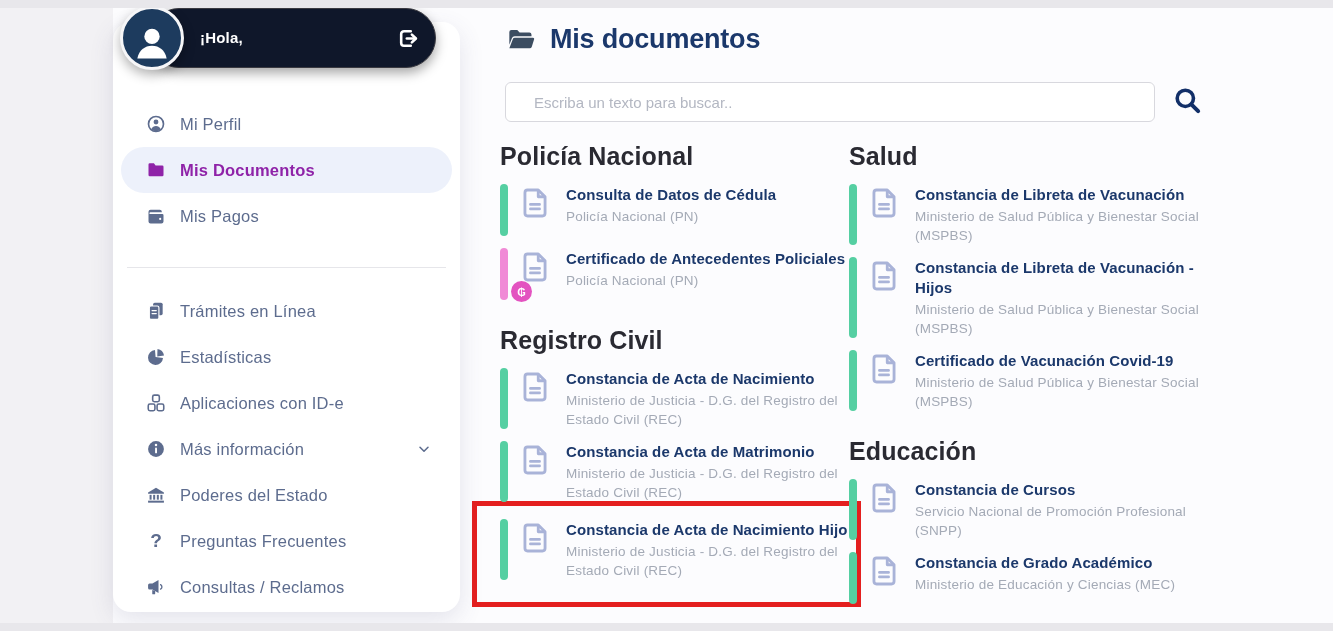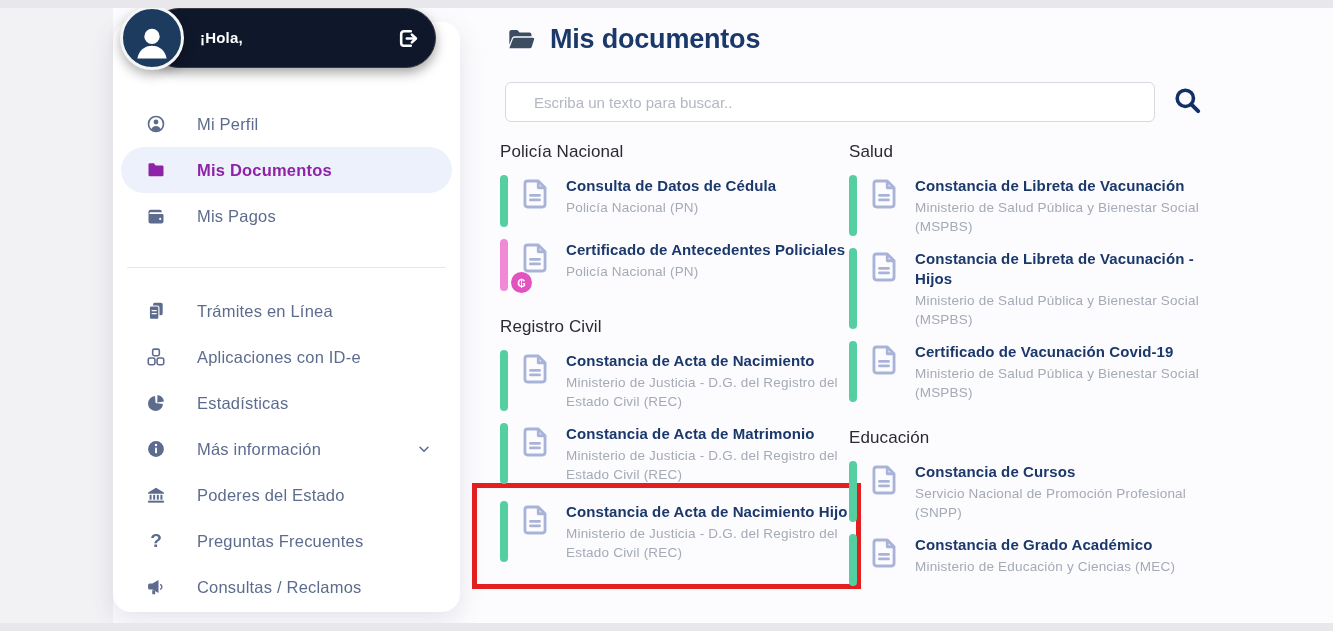--- a/index.html
+++ b/index.html
@@ -25,21 +25,21 @@
     cursor:pointer;color:#fff;padding:0;}
   .logout-btn svg{width:27px;height:27px;}
   .avatar{position:absolute;left:7px;top:-16px;width:64px;height:64px;border-radius:50%;background:#1d3b5e;
     border:3px solid #f6f6f8;box-shadow:0 5px 12px rgba(0,0,0,.3);display:flex;align-items:center;
     justify-content:center;z-index:3;overflow:hidden;}
   .avatar svg{width:44px;height:44px;margin-top:6px;}
 
   nav.nav-group{display:block;}
   #nav-primary{margin-top:79px;}
   .nav-item{height:46px;margin:0 8px;border-radius:23px;display:flex;align-items:center;
-    padding-left:24px;gap:30px;cursor:pointer;color:var(--slate);}
+    padding-left:24px;gap:13px;cursor:pointer;color:var(--slate);}
   .nav-item.active{background:var(--purple-bg);color:var(--purple);}
   .nav-icon{width:22px;height:22px;display:flex;align-items:center;justify-content:center;flex:0 0 22px;}
   .nav-icon svg{width:20px;height:20px;}
   .nav-label{font-size:16.5px;font-weight:500;letter-spacing:.2px;}
   .nav-item.active .nav-label{font-weight:600;}
   .nav-chevron{margin-left:auto;margin-right:20px;width:16px;height:16px;color:var(--slate);}
   .nav-divider{border:none;border-top:1px solid #e6e6ea;margin:28px 14px 20px 14px;}
 
   
   .page-title-row{position:absolute;left:505px;top:24px;display:flex;align-items:center;gap:13px;}
@@ -50,21 +50,21 @@
     border-radius:6px;background:#fff;padding:0 28px;font-size:15px;color:#333;
     font-family:"Liberation Sans",sans-serif;outline:none;}
   .search-input::placeholder{color:#b3b7c2;}
   .search-btn{position:absolute;left:1170px;top:84px;width:36px;height:36px;border:none;background:none;
     cursor:pointer;color:var(--search-navy);padding:0;}
   .search-btn svg{width:32px;height:32px;}
 
   .doc-col{position:absolute;top:142px;}
   #col-1{left:500px;width:368px;}
   #col-2{left:849px;width:372px;}
-  .section-header{font-size:17px;font-weight:400;color:var(--section);margin-bottom:13px;letter-spacing:.1px;}
+  .section-header{font-size:25px;font-weight:700;color:var(--section);margin-bottom:13px;letter-spacing:.1px;}
   .doc-section + .doc-section{margin-top:26px;display:block;}
 
   .doc-item{display:flex;align-items:stretch;margin-bottom:12px;cursor:pointer;}
   .accent{width:8px;border-radius:8px;flex:0 0 8px;min-height:52px;margin-right:10px;}
   .accent.green{background:var(--green);}
   .accent.pink{background:var(--pink);}
   .doc-icon{position:relative;width:34px;flex:0 0 34px;margin-right:14px;color:var(--periwinkle);
     display:flex;align-items:flex-start;padding-top:2px;}
   .doc-icon > svg{width:34px;height:34px;}
   .doc-badge{position:absolute;left:-7px;bottom:-2px;width:21px;height:21px;border-radius:50%;
@@ -211,33 +211,33 @@
           <svg>
             <use href="#icon-files" xlink:href="#icon-files"></use>
           </svg>
         </span>
     <span class="nav-label">Trámites en Línea</span>
 
   </div>
       <div class="nav-item">
     <span class="nav-icon">
           <svg>
+            <use href="#icon-pie" xlink:href="#icon-pie"></use>
+          </svg>
+        </span>
+    <span class="nav-label">Estadísticas</span>
+
+  </div>
+      <div class="nav-item">
+    <span class="nav-icon">
+          <svg>
             <use href="#icon-cubes" xlink:href="#icon-cubes"></use>
           </svg>
         </span>
     <span class="nav-label">Aplicaciones con ID-e</span>
-
-  </div>
-      <div class="nav-item">
-    <span class="nav-icon">
-          <svg>
-            <use href="#icon-pie" xlink:href="#icon-pie"></use>
-          </svg>
-        </span>
-    <span class="nav-label">Estadísticas</span>
 
   </div>
       <div class="nav-item">
     <span class="nav-icon">
           <svg>
             <use href="#icon-info" xlink:href="#icon-info"></use>
           </svg>
         </span>
     <span class="nav-label">Más información</span>
     <svg class="nav-chevron">

